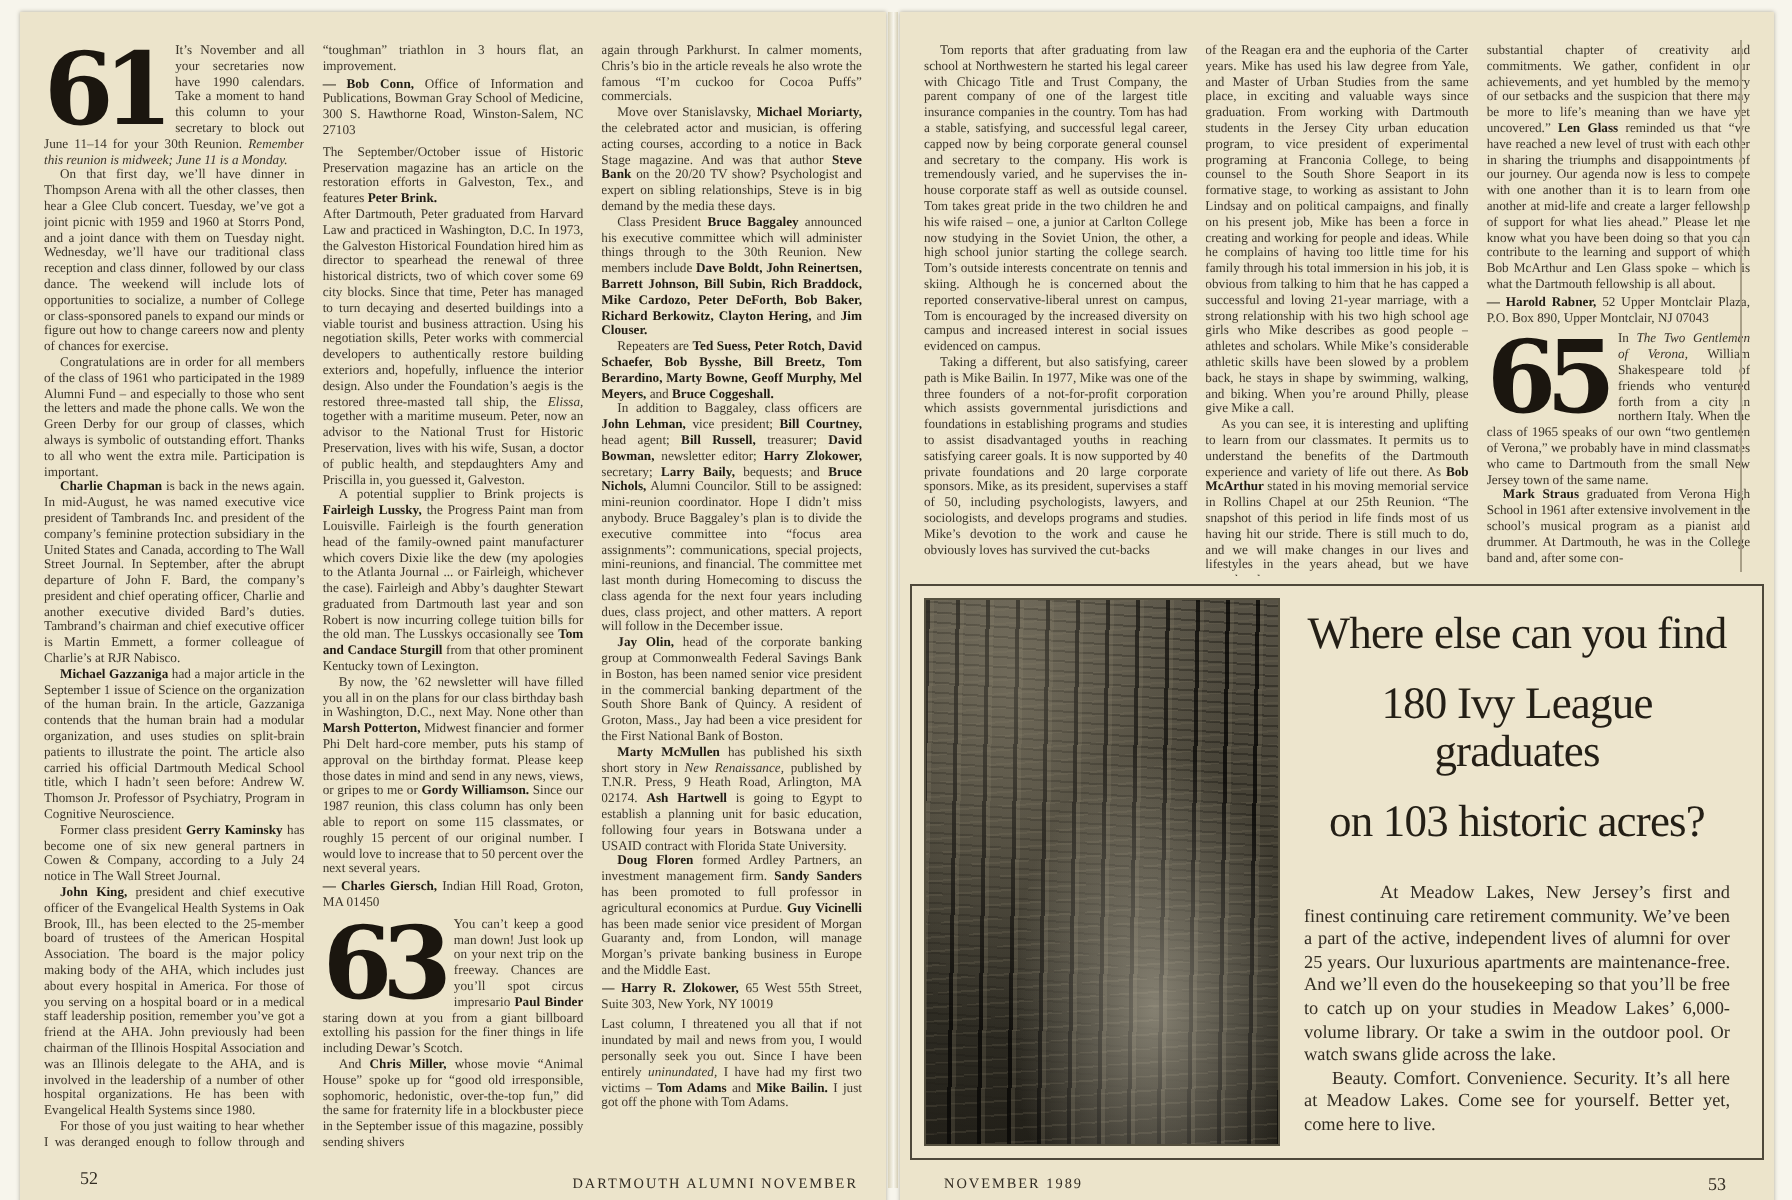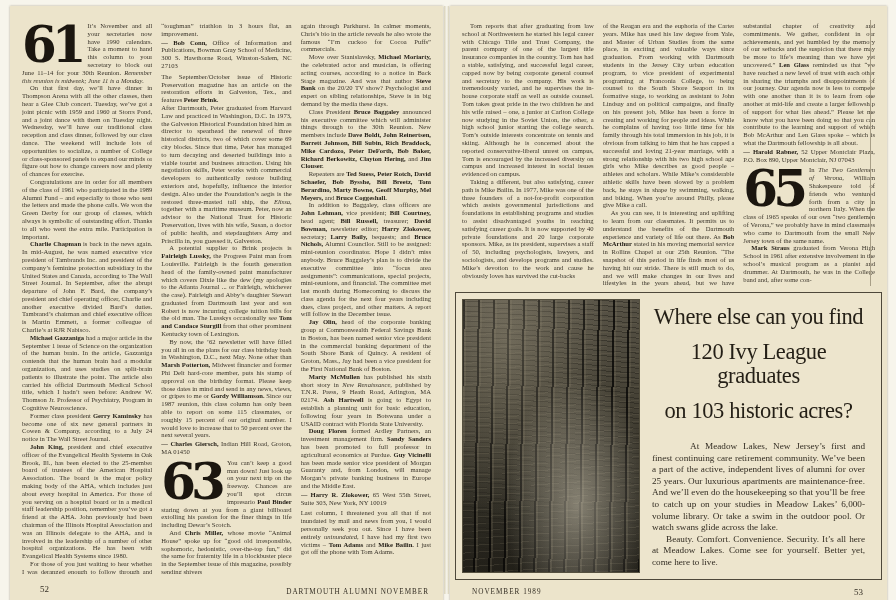--- a/index.html
+++ b/index.html
@@ -114,21 +114,21 @@
         <p class="sig"><b>— Harold Rabner,</b><span> 52 Upper Montclair Plaza, P.O. Box 890, Upper Montclair, NJ 07043</span></p>
         <p class="np"><span class="bn">65</span><span>In </span><i>The Two Gentlemen of Verona,</i><span> William Shakespeare told of friends who ventured forth from a city in northern Italy. When the class of 1965 speaks of our own “two gentlemen of Verona,” we probably have in mind classmates who came to Dartmouth from the small New Jersey town of the same name.</span></p>
         <p class="ind"><b>Mark Straus</b><span> graduated from Verona High School in 1961 after extensive involvement in the school’s musical program as a pianist and drummer. At Dartmouth, he was in the College band and, after some con-</span></p>
       </div>
     </div>
 
     <div class="ad">
       <div class="ad-photo"></div>
       <div class="ad-text">
         <div class="ad-h">Where else can you find</div>
-        <div class="ad-h">120 Ivy League graduates</div>
+        <div class="ad-h">180 Ivy League graduates</div>
         <div class="ad-h">on 103 historic acres?</div>
         <div class="ad-body">
           <p class="ad-p1"><span>At Meadow Lakes, New Jersey’s first and finest continuing care retirement community. We’ve been a part of the active, independent lives of alumni for over 25 years. Our luxurious apartments are maintenance-free. And we’ll even do the housekeeping so that you’ll be free to catch up on your studies in Meadow Lakes’ 6,000-volume library. Or take a swim in the outdoor pool. Or watch swans glide across the lake.</span></p>
           <p class="ad-p2"><span>Beauty. Comfort. Convenience. Security. It’s all here at Meadow Lakes. Come see for yourself. Better yet, come here to live.</span></p>
         </div>
         <div class="ad-row">
           <div class="ad-phone">(609) 448-4100.</div>
           <div class="ad-logo-wrap">
             <div class="ad-logo">Meadow Paint</div>
 

